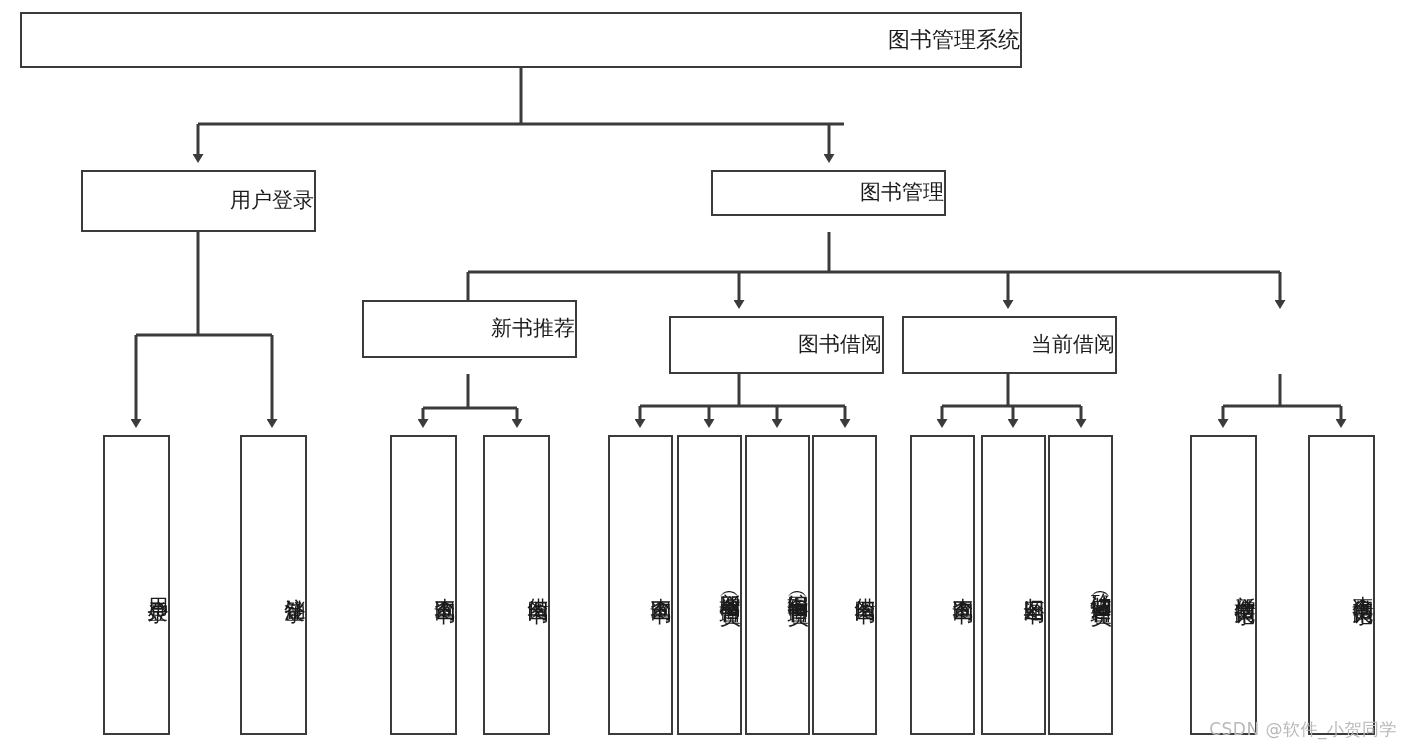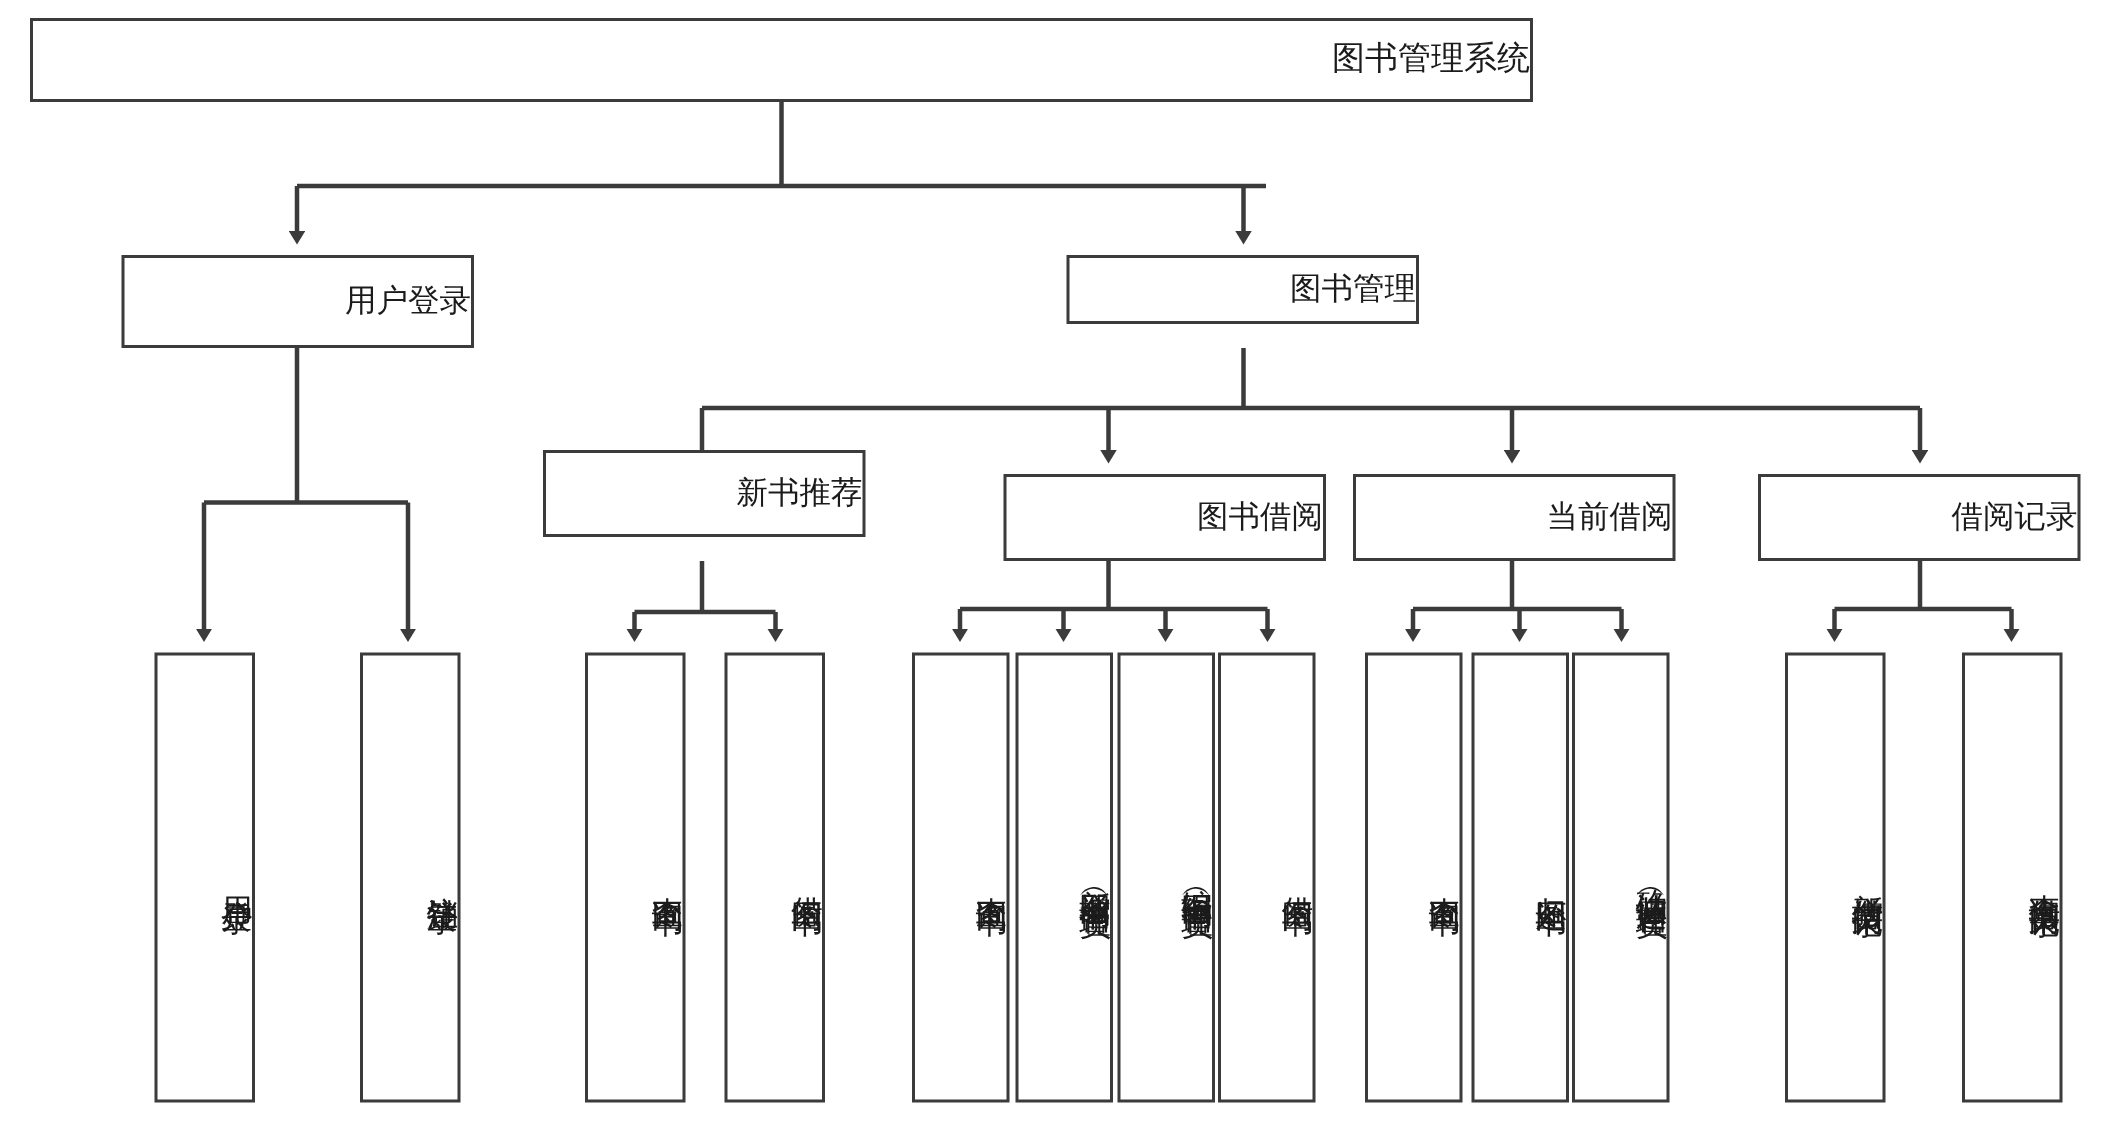--- a/index.html
+++ b/index.html
@@ -139,23 +139,20 @@
 
   <div class="node branch" style="left:362px; top:300px; width:215px; height:58px;">
     <span class="label">新书推荐</span>
   </div>
   <div class="node branch" style="left:633px; top:316px; width:215px; height:58px;margin-left:36px;">
     <span class="label">图书借阅</span>
   </div>
   <div class="node branch" style="left:902px; top:316px; width:215px; height:58px;">
     <span class="label">当前借阅</span>
   </div>
-  <div class="node branch" style="left:1172px; top:316px; width:215px; height:58px;">
-    <span class="label">借阅记录</span>
-  </div>
 
   <div class="node leaf" style="left:103px; top:435px; width:67px; height:300px;">
     <span class="label">用户登录</span>
   </div>
   <div class="node leaf" style="left:240px; top:435px; width:67px; height:300px;">
     <span class="label">注销登录</span>
   </div>
 
   <div class="node leaf" style="left:390px; top:435px; width:67px; height:300px;">
     <span class="label">查询图书</span>
@@ -187,14 +184,15 @@
     <span class="label">确认归还（管理员）</span>
   </div>
 
   <div class="node leaf" style="left:1190px; top:435px; width:67px; height:300px;">
     <span class="label">新增借阅记录</span>
   </div>
   <div class="node leaf" style="left:1308px; top:435px; width:67px; height:300px;">
     <span class="label">查询借阅记录</span>
   </div>
 
+  <div class="watermark">CSDN @软件_小贺同学</div>
 
 </div>
 
 </body></html>

